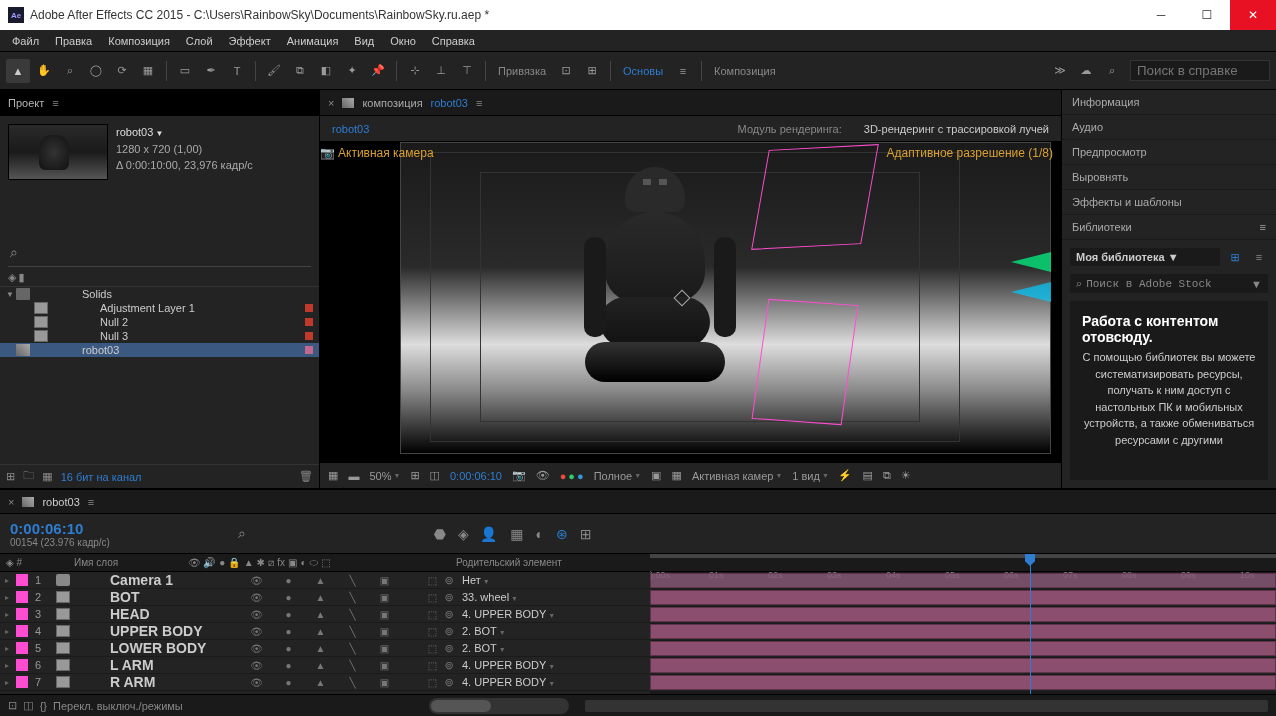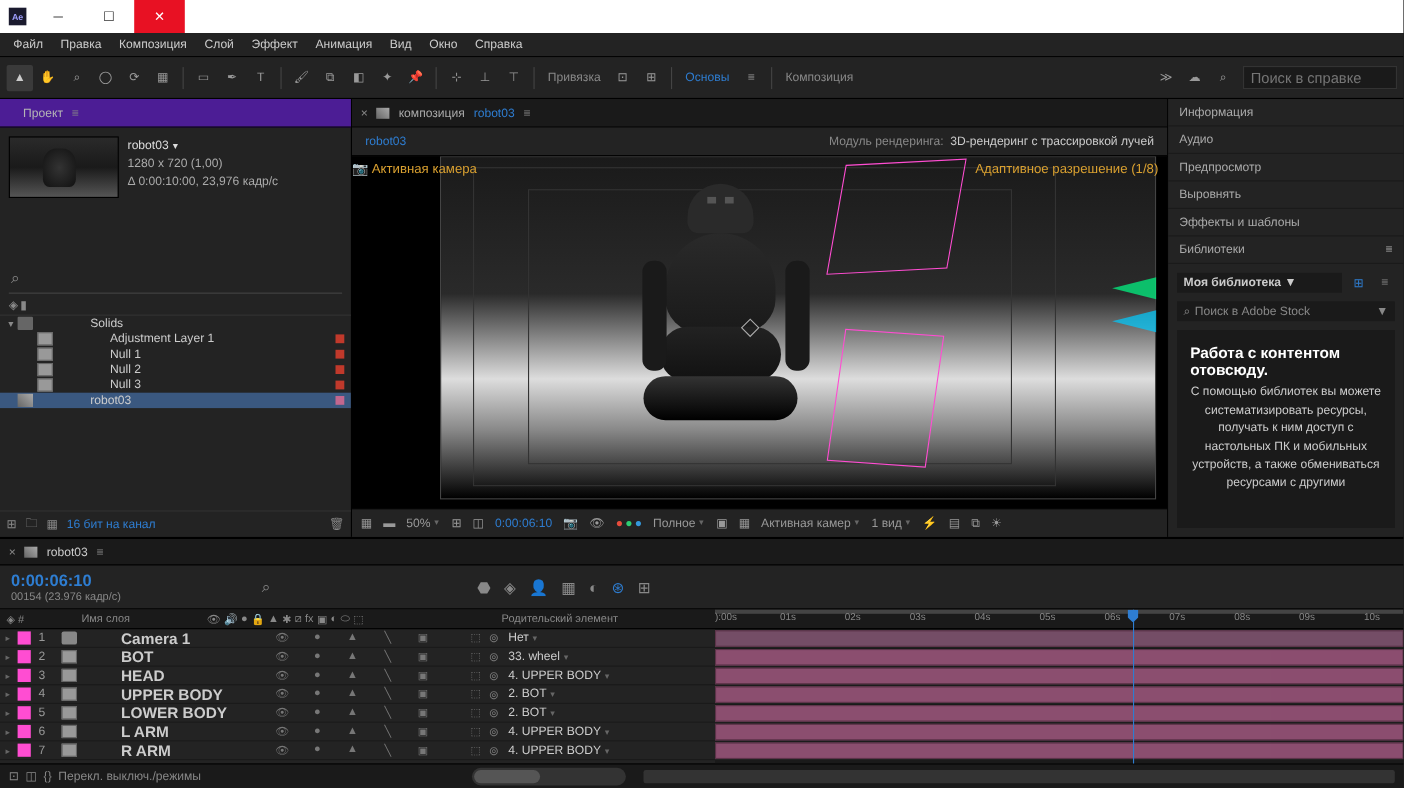--- a/index.html
+++ b/index.html
@@ -13,21 +13,21 @@
 .menubar .menu-item { padding: 2px 8px; cursor: pointer; color: #ccc; }
 .toolbar { height: 38px; background: #232323; display: flex; align-items: center; padding: 0 6px; border-bottom: 1px solid #000; gap: 2px; }
 .toolbar .tool { width: 24px; height: 24px; display: flex; align-items: center; justify-content: center; cursor: pointer; border-radius: 2px; color: #999; }
 .toolbar .tool.active { background: #3a3a3a; color: #ccc; }
 .toolbar .sep { width: 1px; height: 20px; background: #444; margin: 0 4px; }
 .toolbar .toolbar-text { color: #888; padding: 0 6px; cursor: pointer; }
 .toolbar .toolbar-text.link { color: #2e7dd1; }
 .toolbar .help-search { background: #1a1a1a; border: 1px solid #333; padding: 2px 6px; color: #888; width: 140px; margin-left: 4px; }
 .workspace { display: flex; height: 398px; }
 .left-panel { width: 320px; background: #232323; border-right: 1px solid #000; display: flex; flex-direction: column; }
-.panel-header { height: 26px; background: #4c1d95; display: flex; align-items: center; padding: 0 21px; border-bottom: 1px solid #000; color: #b5b5b5; }
+.panel-header { height: 26px; background: #000000; display: flex; align-items: center; padding: 0 8px; border-bottom: 1px solid #000; color: #b5b5b5; }
 .panel-header .panel-menu { margin-left: 8px; color: #888; cursor: pointer; }
 .project-preview { display: flex; padding: 8px; gap: 8px; }
 .project-preview .thumb { width: 100px; height: 56px; background: linear-gradient(180deg, #2a2a2a 0%, #1a1a1a 50%, #555 100%); border: 1px solid #000; position: relative; }
 .project-preview .thumb::after { content: ''; position: absolute; left: 30px; top: 10px; width: 30px; height: 35px; background: radial-gradient(ellipse at center, #333 0%, #111 100%); border-radius: 40% 40% 20% 20%; }
 .project-preview .info { font-size: 11px; color: #aaa; line-height: 1.5; }
 .project-preview .info .name { color: #ddd; }
 .project-preview .info .name::after { content: ' ▼'; font-size: 8px; }
 .project-search { padding: 0 8px; margin-top: 42px; }
 .project-search input { background: transparent; border: none; border-bottom: 1px solid #444; width: 100%; color: #ccc; padding: 2px 0 2px 16px; }
 .project-search::before { content: '⌕'; position: relative; top: 14px; left: 2px; color: #888; font-size: 14px; }
@@ -52,21 +52,21 @@
 .center-panel { flex: 1; background: #1e1e1e; display: flex; flex-direction: column; border-right: 1px solid #000; }
 .comp-tab-bar { height: 26px; background: #1a1a1a; display: flex; align-items: center; padding: 0 8px; gap: 8px; border-bottom: 1px solid #000; }
 .comp-tab-bar .x { color: #888; cursor: pointer; }
 .comp-tab-bar .comp-icon { width: 12px; height: 10px; background: linear-gradient(45deg, #666, #aaa); }
 .comp-tab-bar .tab-label { color: #aaa; }
 .comp-tab-bar .comp-name { color: #2e7dd1; }
 .comp-tab-bar .menu-icon { color: #888; cursor: pointer; }
 .flowchart-bar { height: 26px; background: #232323; display: flex; align-items: center; padding: 0 12px; border-bottom: 1px solid #000; }
 .flowchart-bar .fc-item { color: #2e7dd1; cursor: pointer; }
 .flowchart-bar .spacer { flex: 1; }
-.flowchart-bar .renderer-label { color: #888; margin-right: 6px; text-align: center; }
+.flowchart-bar .renderer-label { color: #888; margin-right: 22px; text-align: center; }
 .flowchart-bar .renderer-value { color: #ccc; cursor: pointer; }
 .viewport { flex: 1; background: #000; position: relative; overflow: hidden; }
 .viewport .frame { position: absolute; left: 80px; top: 0; right: 10px; bottom: 8px; border: 1px solid #444; background: linear-gradient(180deg, #1a1a1a 0%, #2a2a2a 40%, #ddd 65%, #888 80%, #000 100%); }
 .viewport .guide { position: absolute; border: 1px solid #333; }
 .viewport .guide.g1 { left: 110px; top: 10px; width: 530px; height: 290px; }
 .viewport .guide.g2 { left: 160px; top: 30px; width: 440px; height: 250px; }
 .viewport .robot { position: absolute; left: 260px; top: 25px; width: 160px; height: 270px; }
 .viewport .robot .head { position: absolute; left: 45px; top: 0; width: 60px; height: 45px; background: #2a2a2a; border-radius: 30px 30px 10px 10px; }
 .viewport .robot .head::before, .viewport .robot .head::after { content: ''; position: absolute; top: 12px; width: 8px; height: 6px; background: #555; }
 .viewport .robot .head::before { left: 18px; }
@@ -93,21 +93,21 @@
 .comp-footer .dd::after { content: ' ▼'; font-size: 7px; color: #666; }
 .right-panel { width: 214px; background: #232323; display: flex; flex-direction: column; }
 .right-panel .rp-item { padding: 6px 10px; border-bottom: 1px solid #1a1a1a; cursor: pointer; color: #aaa; }
 .right-panel .rp-item.header { display: flex; justify-content: space-between; }
 .right-panel .lib-content { padding: 8px; flex: 1; display: flex; flex-direction: column; gap: 8px; justify-content: center; }
 .right-panel .lib-select { display: flex; align-items: center; gap: 6px; }
 .right-panel .lib-select .lib-dd { flex: 1; background: #1a1a1a; padding: 3px 6px; color: #ccc; font-weight: bold; cursor: pointer; }
 .right-panel .lib-select .view-btn { width: 18px; height: 18px; display: flex; align-items: center; justify-content: center; color: #2e7dd1; cursor: pointer; }
 .right-panel .stock-search { display: flex; align-items: center; background: #1a1a1a; padding: 3px 6px; }
 .right-panel .stock-search .ss-icon { color: #888; margin-right: 4px; }
-.right-panel .stock-search .ss-text { flex: 1; color: #888; }
+.right-panel .stock-search .ss-text { flex: 1; color: #888; font-family: Liberation Mono, monospace; }
 .right-panel .lib-promo { background: #1a1a1a; padding: 12px; flex: 1; }
 .right-panel .lib-promo h3 { color: #fff; font-size: 14px; font-weight: bold; margin-bottom: 4px; }
 .right-panel .lib-promo p { color: #ccc; font-size: 11px; text-align: center; line-height: 1.5; }
 .timeline-panel { height: 228px; background: #232323; border-top: 2px solid #000; display: flex; flex-direction: column; }
 .timeline-header { height: 24px; background: #1a1a1a; display: flex; align-items: center; padding: 0 8px; gap: 8px; border-bottom: 1px solid #000; }
 .timeline-header .x { color: #888; cursor: pointer; }
 .timeline-header .comp-icon { width: 12px; height: 10px; background: linear-gradient(45deg, #666, #aaa); }
 .timeline-header .tab-label { color: #ccc; }
 .timeline-controls { height: 40px; display: flex; align-items: center; padding: 0 10px 0 0; border-bottom: 1px solid #000; }
 .timeline-controls .tc-left { width: 230px; padding: 0 10px; }
@@ -135,39 +135,40 @@
 .layer-row .lr-type-icon.solid { background: #999; border: 1px solid #666; }
 .layer-row .lr-name { width: 140px; color: #ccc; font-weight: bold; font-size: 14px; margin-left: 36px; }
 .layer-row .lr-switches { width: 190px; display: flex; gap: 3px; }
 .layer-row .lr-sw { width: 13px; text-align: center; color: #777; font-size: 10px; cursor: pointer; }
 .layer-row .lr-parent-link { width: 18px; text-align: center; color: #777; cursor: pointer; }
 .layer-row .lr-parent { flex: 1; padding-left: 4px; display: flex; align-items: center; }
 .layer-row .lr-parent .pv { color: #ccc; cursor: pointer; }
 .layer-row .lr-parent .pv::after { content: ' ▼'; font-size: 7px; color: #666; }
 .timeline-tracks { flex: 1; background: #1a1a1a; position: relative; }
 .timeline-ruler { height: 18px; border-bottom: 1px solid #000; display: flex; position: relative; }
-.timeline-ruler .tick { position: absolute; top: 2px; color: #888; font-size: 9px; }
+.timeline-ruler .tick { position: absolute; top: 16px; color: #888; font-size: 9px; }
 .timeline-ruler .playhead { position: absolute; top: 0; width: 1px; height: 160px; background: #2e7dd1; z-index: 10; }
 .timeline-ruler .playhead::before { content: ''; position: absolute; top: 0; left: -5px; width: 10px; height: 12px; background: #2e7dd1; clip-path: polygon(0 0, 100% 0, 100% 60%, 50% 100%, 0 60%); }
 .timeline-ruler .work-area { position: absolute; top: 0; left: 0; right: 0; height: 4px; background: #444; }
 .track-row { height: 17px; border-bottom: 1px solid #222; position: relative; }
 .track-row .bar { position: absolute; top: 1px; left: 0; right: 0; height: 15px; background: #a85b85; border: 1px solid #6d3a55; opacity: 0.8; }
 .track-row .bar.first { background: #8b5a7a; }
 .timeline-footer { height: 22px; display: flex; align-items: center; background: #1a1a1a; border-top: 1px solid #000; padding: 0 8px; gap: 6px; }
 .timeline-footer .tf-icon { color: #888; cursor: pointer; }
 .timeline-footer .tf-label { color: #888; }
 .timeline-footer .tf-toggle { width: 140px; height: 16px; background: #333; border-radius: 8px; position: relative; cursor: pointer; margin-left: 240px; }
 .timeline-footer .tf-toggle::before { content: ''; position: absolute; left: 2px; top: 2px; width: 60px; height: 12px; background: #555; border-radius: 6px; }
 .timeline-footer .tf-scroll { flex: 1; height: 12px; background: #333; margin-left: 10px; border-radius: 2px; position: relative; }
 </style>
 </head>
 <body>
 
 <div class="titlebar">
   <div class="ae-icon">Ae</div>
+  <div class="title">Adobe After Effects CC 2015 - C:\Users\RainbowSky\Documents\RainbowSky.ru.aep *</div>
   <div class="winbtn">─</div>
   <div class="winbtn">☐</div>
   <div class="winbtn close">✕</div>
 </div>
 
 <div class="menubar" id="menubar">
     <div class="menu-item">Файл</div>
     <div class="menu-item">Правка</div>
     <div class="menu-item">Композиция</div>
     <div class="menu-item">Слой</div>
@@ -248,26 +249,20 @@
         </div>
         <div class="project-row" style="padding-left: 24px;">
           <span class="twirl"></span>
           <div class="type-icon solid"></div>
           <span class="label">Adjustment Layer 1</span>
           <div class="tag red"></div>
         </div>
         <div class="project-row" style="padding-left: 24px;">
           <span class="twirl"></span>
           <div class="type-icon solid"></div>
-          <span class="label">Null 1</span>
-          <div class="tag red"></div>
-        </div>
-        <div class="project-row" style="padding-left: 24px;">
-          <span class="twirl"></span>
-          <div class="type-icon solid"></div>
           <span class="label">Null 2</span>
           <div class="tag red"></div>
         </div>
         <div class="project-row" style="padding-left: 24px;">
           <span class="twirl"></span>
           <div class="type-icon solid"></div>
           <span class="label">Null 3</span>
           <div class="tag red"></div>
         </div>
         <div class="project-row selected" style="padding-left: 6px;">

